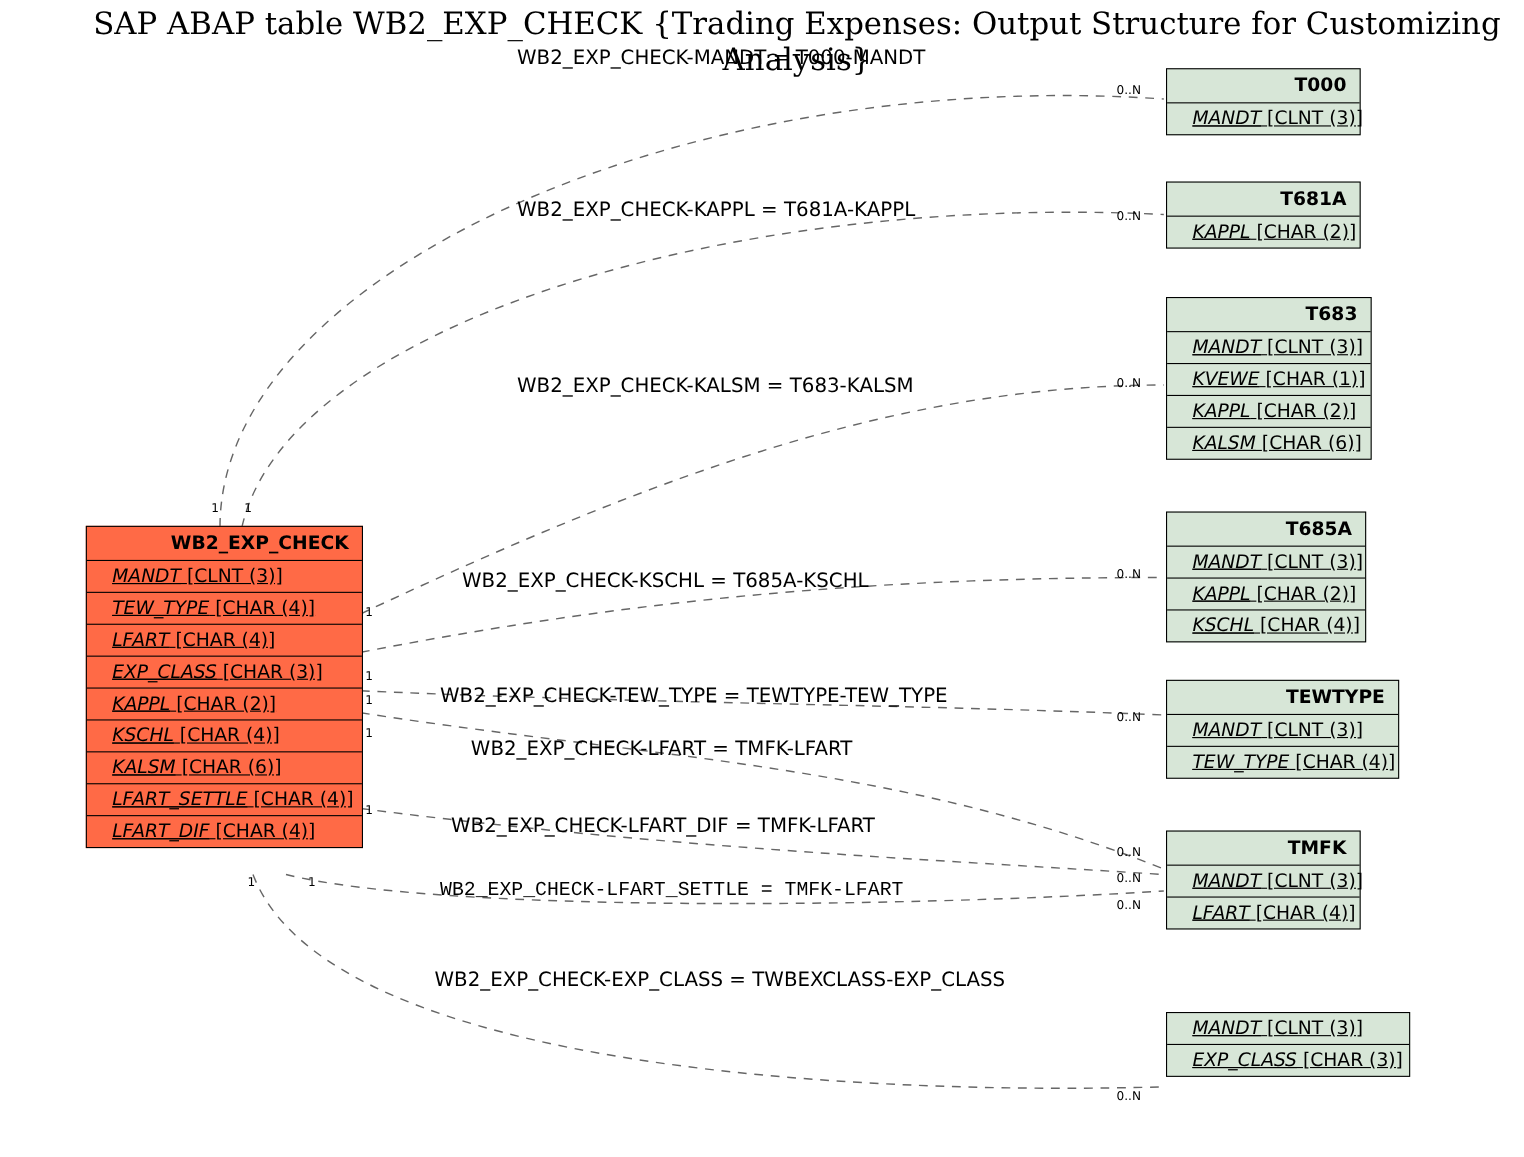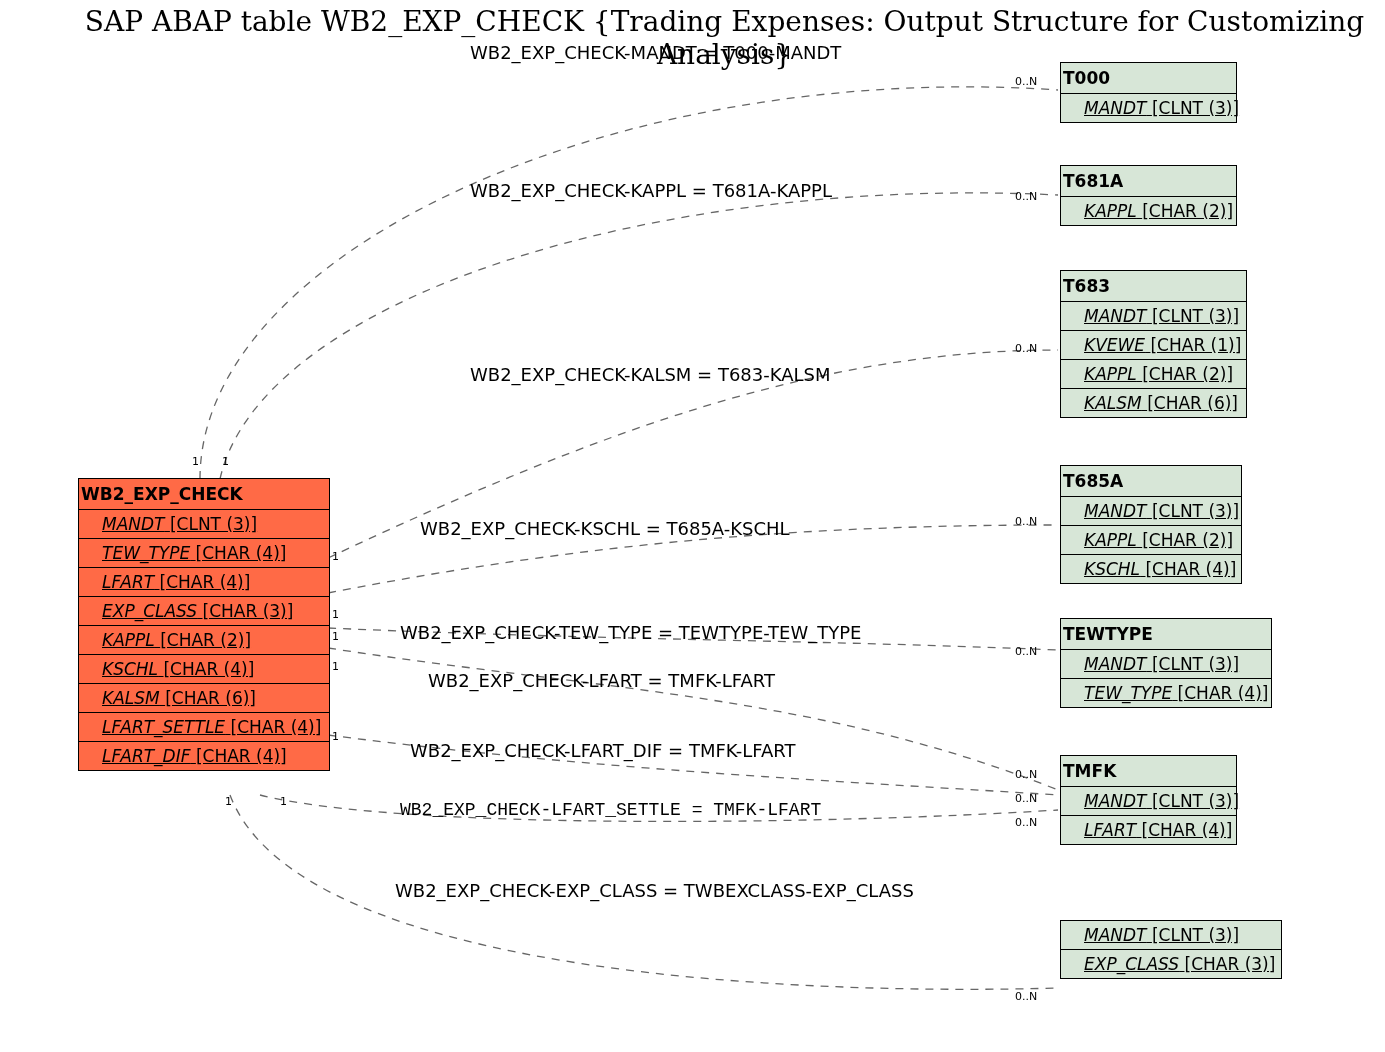--- a/index.html
+++ b/index.html
@@ -26,22 +26,22 @@
     position: absolute;
     border: 1px solid #000;
     background: #d7e6d7;
     font-size: 17px;
   }
   .entity.source {
     background: #ff6a46;
   }
   .entity .hdr {
     font-weight: bold;
-    text-align: left;
-    padding: 5px 2px;
+    text-align: right;
+    padding: 5px 12px;
     border-bottom: 1px solid #000;
   }
   .entity .row {
     padding: 4px 23px;
     border-bottom: 1px solid #000;
     white-space: nowrap;
     text-decoration: underline;
   }
   .entity .row:last-child {
     border-bottom: none;
@@ -90,21 +90,21 @@
   <path d="M 328 593 C 600 540, 820 525, 1058 525"></path>
   <path d="M 328 628 C 600 640, 820 640, 1058 650"></path>
   <path d="M 328 648 C 600 690, 820 695, 1058 790"></path>
   <path d="M 328 735 C 600 770, 820 780, 1058 795"></path>
   <path d="M 260 795 C 400 830, 820 825, 1058 810"></path>
   <path d="M 230 795 C 300 980, 820 995, 1058 988"></path>
 </svg>
 
 <div class="relabel" style="left:470px; top:42px;">WB2_EXP_CHECK-MANDT = T000-MANDT</div>
 <div class="relabel" style="left:470px; top:180px;">WB2_EXP_CHECK-KAPPL = T681A-KAPPL</div>
-<div class="relabel" style="left:470px; top:340px;margin-top:24px;">WB2_EXP_CHECK-KALSM = T683-KALSM</div>
+<div class="relabel" style="left:470px; top:340px;">WB2_EXP_CHECK-KALSM = T683-KALSM</div>
 <div class="relabel" style="left:420px; top:518px;">WB2_EXP_CHECK-KSCHL = T685A-KSCHL</div>
 <div class="relabel" style="left:400px; top:622px;">WB2_EXP_CHECK-TEW_TYPE = TEWTYPE-TEW_TYPE</div>
 <div class="relabel" style="left:428px; top:670px;">WB2_EXP_CHECK-LFART = TMFK-LFART</div>
 <div class="relabel" style="left:410px; top:740px;">WB2_EXP_CHECK-LFART_DIF = TMFK-LFART</div>
 <div class="relabel" style="left:400px; top:800px;font-family:Liberation Mono, monospace;">WB2_EXP_CHECK-LFART_SETTLE = TMFK-LFART</div>
 <div class="relabel" style="left:395px; top:880px;">WB2_EXP_CHECK-EXP_CLASS = TWBEXCLASS-EXP_CLASS</div>
 
 <div class="card" style="left:192px; top:455px;">1</div>
 <div class="card" style="left:222px; top:455px;">1</div>
 <div class="card" style="left:332px; top:550px;">1</div>

